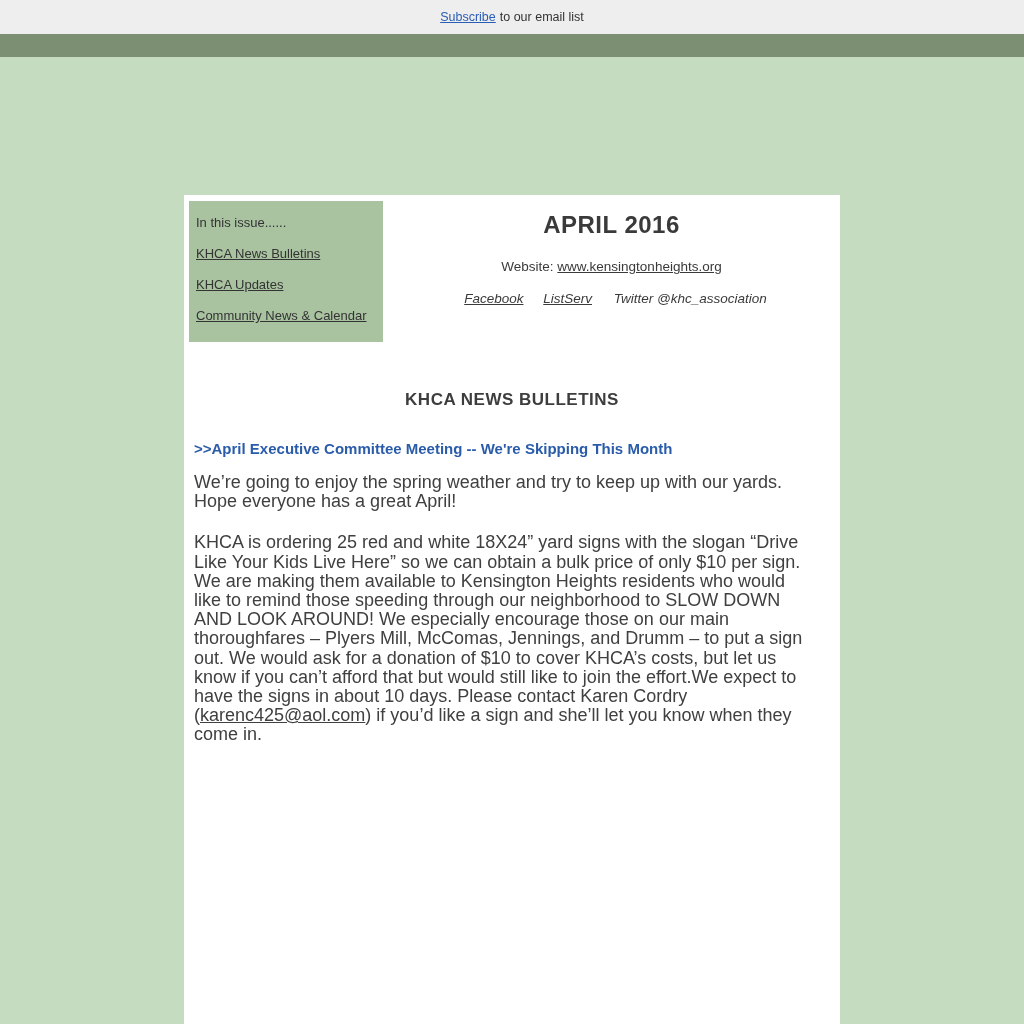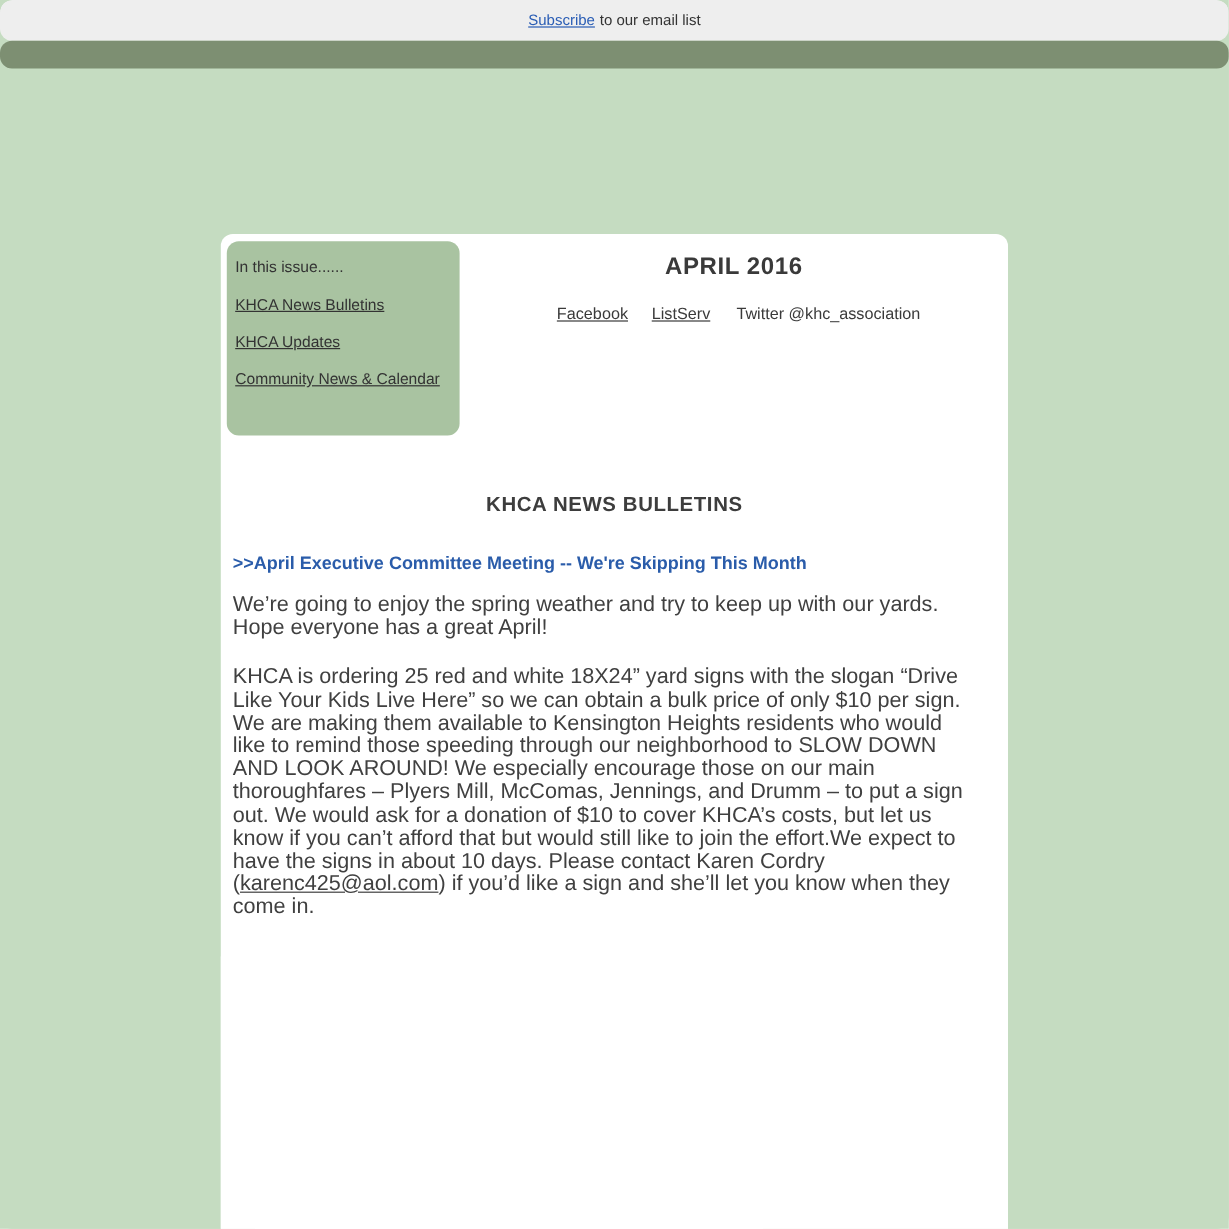--- a/index.html
+++ b/index.html
@@ -1,15 +1,15 @@
 <!DOCTYPE html>
 <html><head>
 <meta charset="utf-8">
 <style>
-  * { margin: 0; padding: 0; box-sizing: border-box; border-radius: 10px; }
+  * { margin: 0; padding: 0; box-sizing: border-box; }
   html, body {
     width: 1024px;
     font-family: "Liberation Sans", sans-serif;
     background: #c5dcc1;
   }
   body { height: 1024px; overflow: hidden; }
 
   
   .topbar {
     width: 100%;
@@ -43,21 +43,21 @@
   }
 
   .header-row {
     display: flex;
     align-items: flex-start;
   }
 
   .issue-box {
     margin-left: 5px;
     width: 194px;
-    height: 162px;
+    height: 141px;
     background: #a9c3a1;
     padding: 14px 8px 0 7px;
     flex-shrink: 0;
   }
   .issue-box .intro {
     font-size: 13px;
     color: #333333;
     margin-bottom: 16px;
   }
   .issue-box a {
@@ -68,21 +68,21 @@
     margin-bottom: 16px;
     cursor: pointer;
   }
 
   .masthead {
     flex: 1;
     text-align: center;
     padding-top: 10px;
   }
   .masthead h1 {
-    font-size: 20px;
+    font-size: 24px;
     font-weight: bold;
     color: #3a3a3a;
     margin-bottom: 20px;
     letter-spacing: 0.5px;
   }
   .masthead .subtitle {
     font-size: 14.5px;
     font-weight: bold;
     font-style: italic;
     color: #3a3a3a;
@@ -95,20 +95,21 @@
   }
   .masthead .website-line a,
   .masthead .social-line a {
     color: #3a3a3a;
     text-decoration: underline;
     cursor: pointer;
   }
   .masthead .social-line {
     font-size: 13.5px;
     color: #3a3a3a;
+    font-style: italic;
   }
   .masthead .social-line a { margin: 0 8px; }
   .masthead .social-line .twitter { margin-left: 10px; }
 
   .section-title {
     text-align: center;
     font-size: 17px;
     font-weight: bold;
     color: #3d3d3d;
     letter-spacing: 0.5px;
@@ -156,20 +157,23 @@
 
     <div class="issue-box">
       <div class="intro">In this issue......</div>
       <a>KHCA News Bulletins</a>
       <a>KHCA Updates</a>
       <a>Community News &amp; Calendar</a>
     </div>
 
     <div class="masthead">
       <h1>APRIL 2016</h1>
+      <div class="website-line">
+        <span>Website: </span><a>www.kensingtonheights.org</a>
+      </div>
       <div class="social-line">
         <a>Facebook</a>
         <a>ListServ</a>
         <span class="twitter">Twitter @khc_association</span>
       </div>
     </div>
 
   </div>
 
   <div class="section-title">KHCA NEWS BULLETINS</div>

